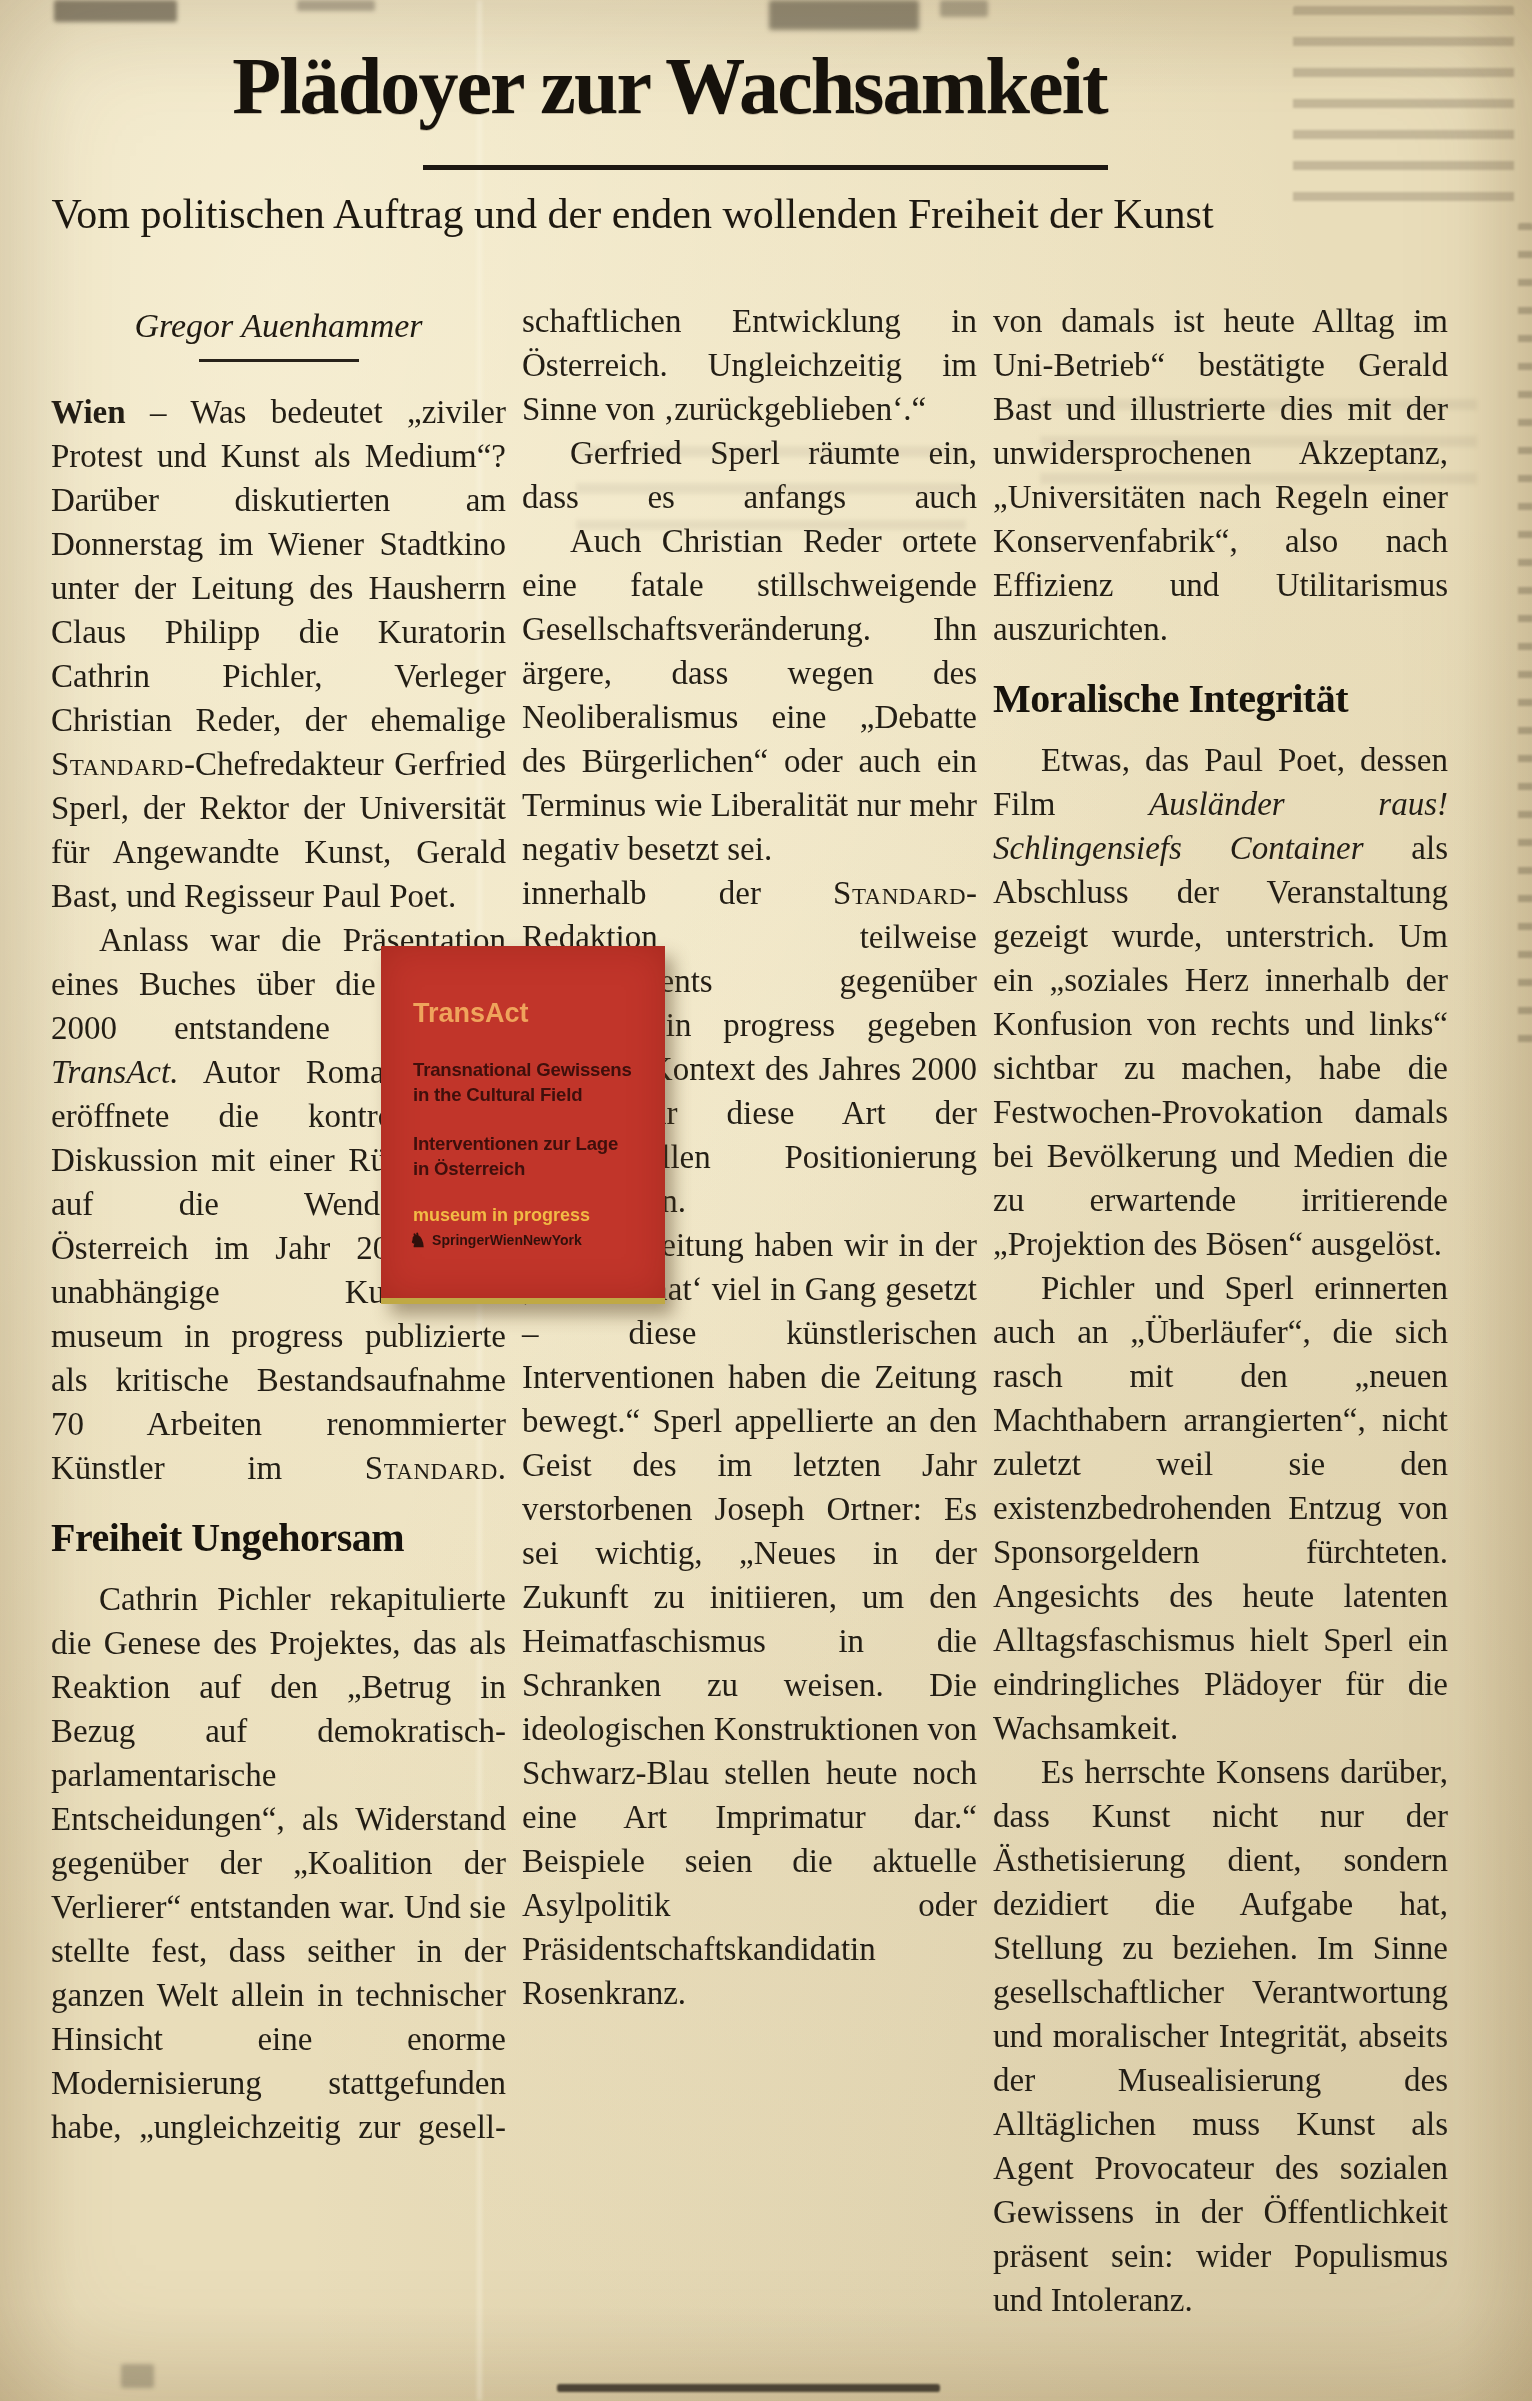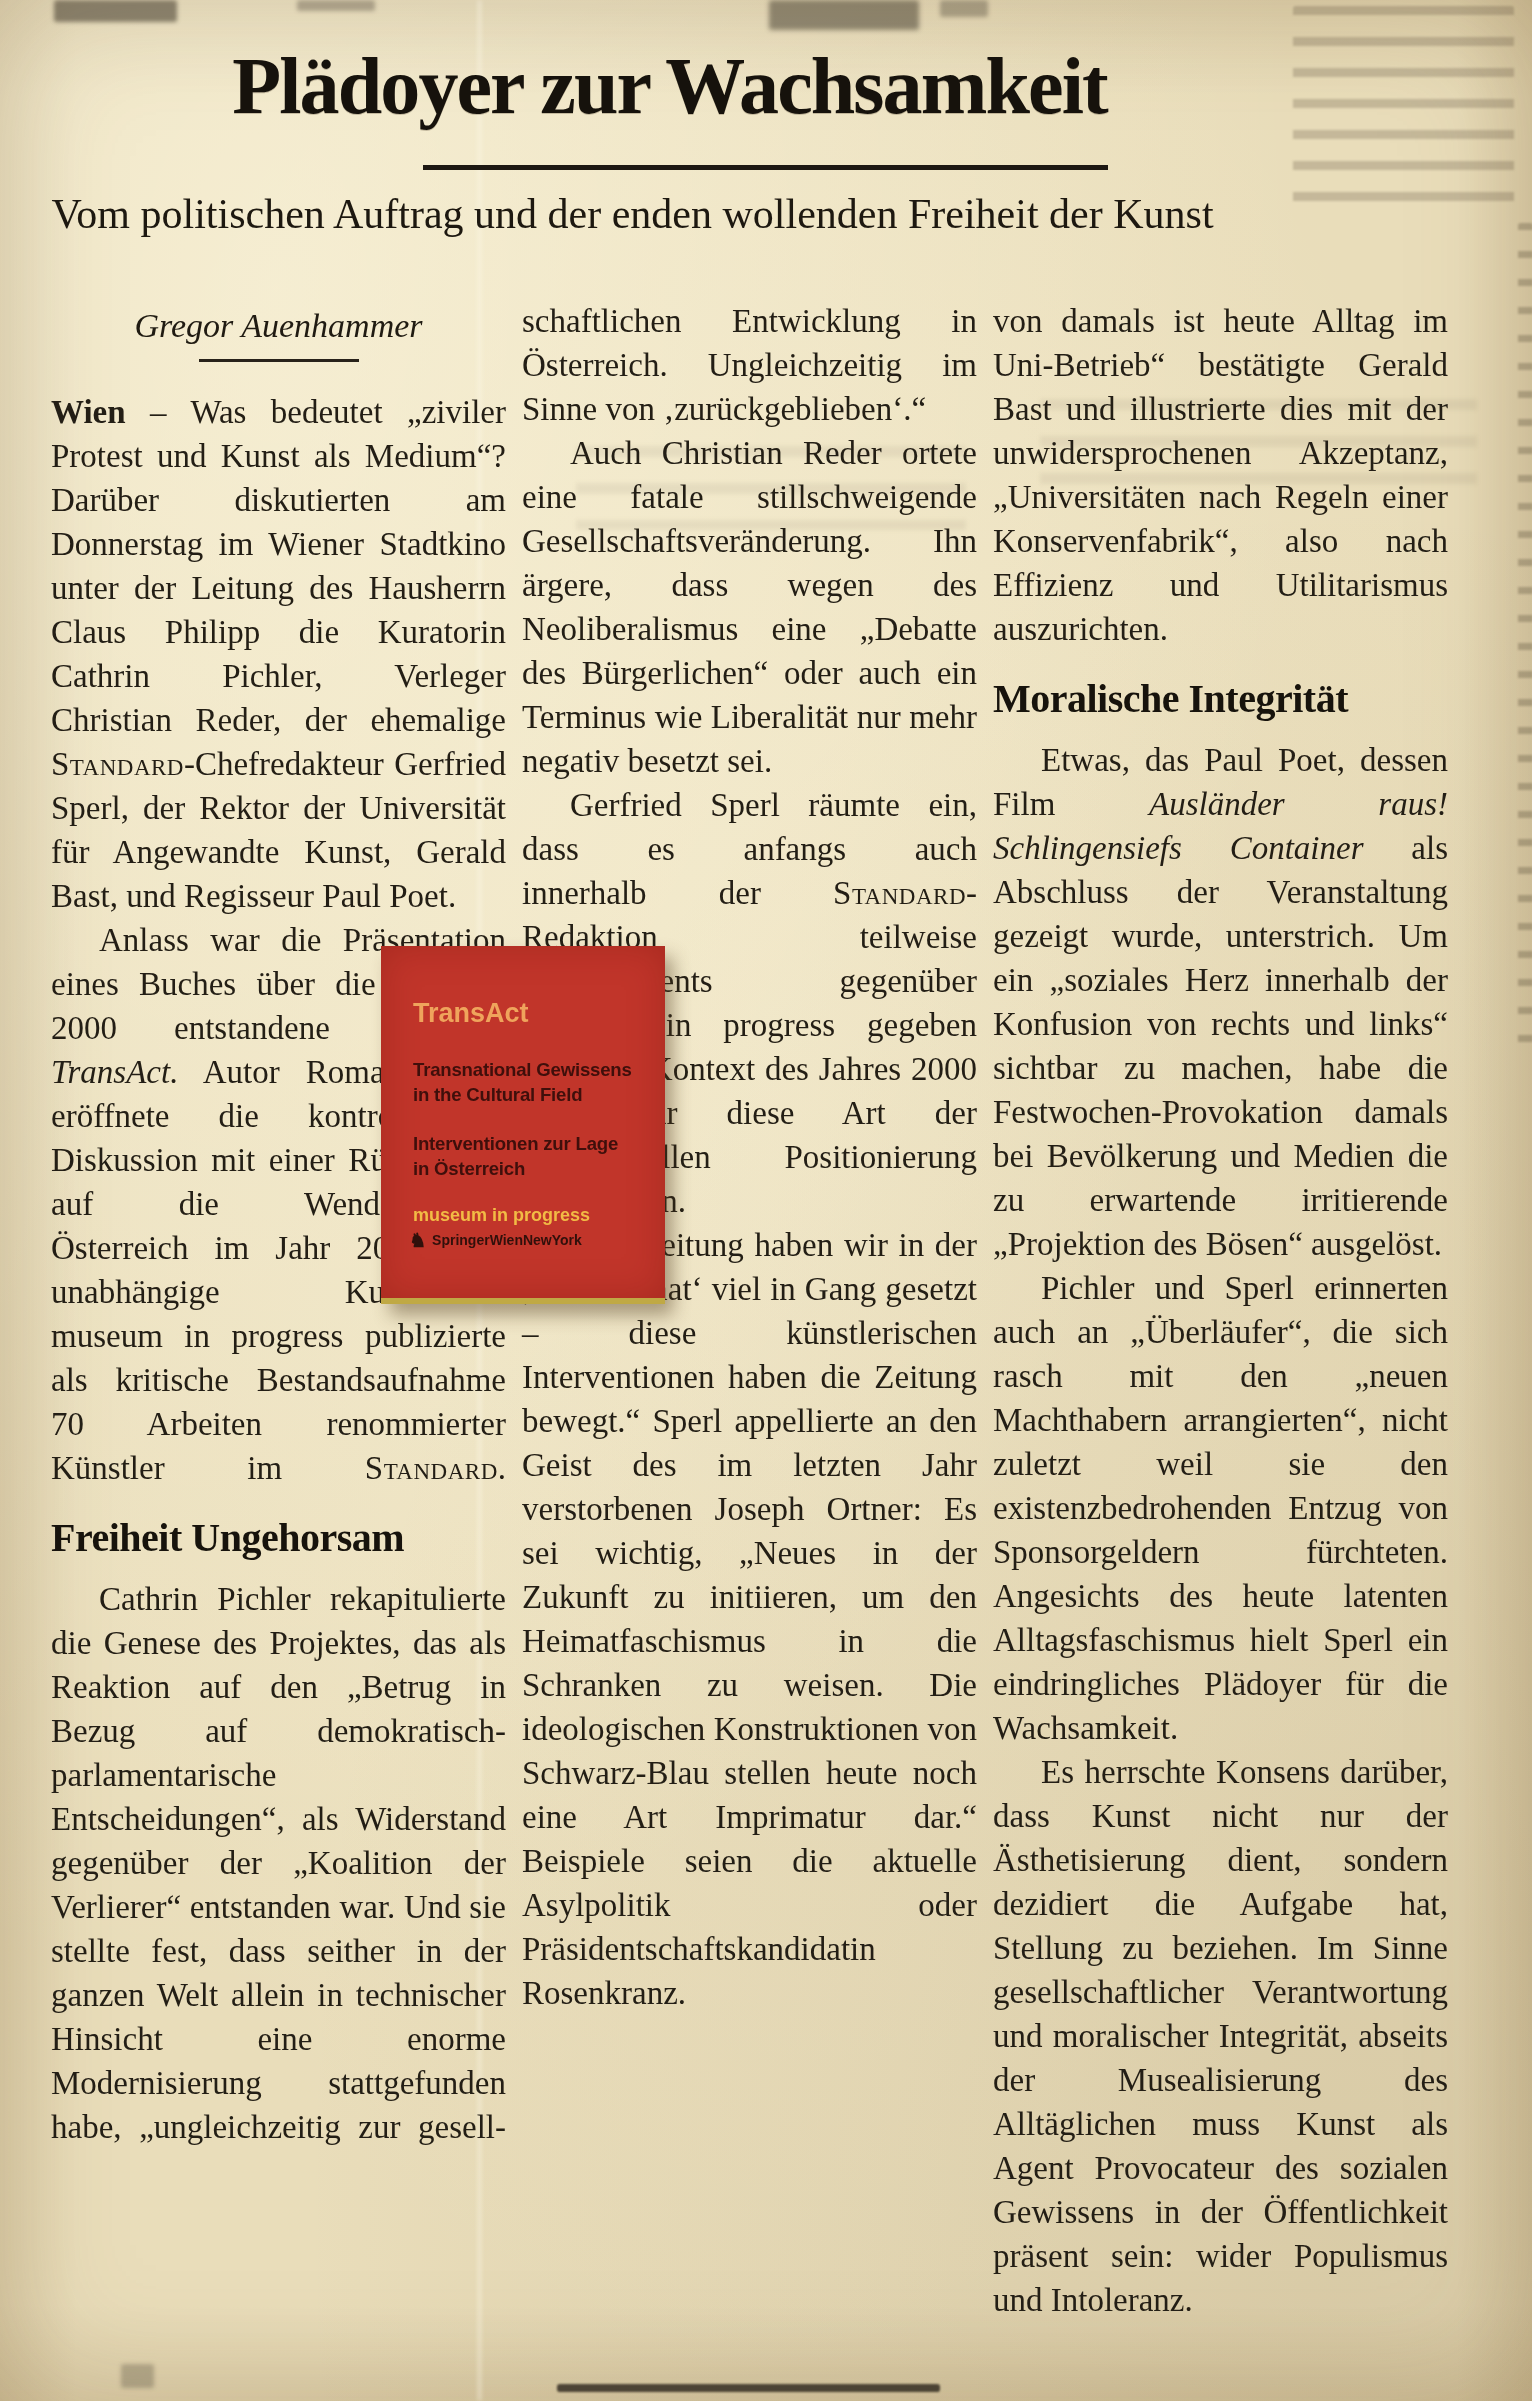--- a/index.html
+++ b/index.html
@@ -99,22 +99,22 @@
       <div class="byline-rule"></div>
       <p class="art"><span class="bd">Wien</span><span> – Was bedeutet „ziviler Protest und Kunst als Medium“? Darüber diskutierten am Donnerstag im Wiener Stadtkino unter der Leitung des Hausherrn Claus Philipp die Kuratorin Cathrin Pichler, Verleger Christian Reder, der ehemalige </span><span class="sc">Standard</span><span>-Chefredakteur Gerfried Sperl, der Rektor der Universität für Angewandte Kunst, Gerald Bast, und Regisseur Paul Poet.</span></p>
       <p class="art ind jl wrap-right"><span>Anlass war die Präsentation eines Buches über die im Jahr 2000 entstandene Initiative </span><span class="it">TransAct.</span><span> Autor Roman Berka eröffnete die kontroversielle Diskussion mit einer Rückblende auf die Wende in</span></p>
       <p class="art jl"><span>Österreich im Jahr 2000. Der unabhängige Kunstverein museum in progress publizierte als kritische Bestandsaufnahme 70 Arbeiten renommierter Künstler im </span><span class="sc">Standard</span><span>.</span></p>
       <h3 class="sec">Freiheit Ungehorsam</h3>
       <p class="art ind jl"><span>Cathrin Pichler rekapitulierte die Genese des Projektes, das als Reaktion auf den „Betrug in Bezug auf demokratisch-parlamentarische Entscheidungen“, als Widerstand gegenüber der „Koalition der Verlierer“ entstanden war. Und sie stellte fest, dass seither in der ganzen Welt allein in technischer Hinsicht eine enorme Modernisierung stattgefunden habe, „ungleichzeitig zur gesell-</span></p>
     </div>
 
     <div class="col">
       <p class="art"><span>schaftlichen Entwicklung in Österreich. Ungleichzeitig im Sinne von ‚zurückgeblieben‘.“</span></p>
+      <p class="art ind jl"><span>Gerfried Sperl räumte ein, dass es anfangs auch</span></p>
       <p class="art ind"><span>Auch Christian Reder ortete eine fatale stillschweigende Gesellschaftsveränderung. Ihn ärgere, dass wegen des Neoliberalismus eine „Debatte des Bürgerlichen“ oder auch ein Terminus wie Liberalität nur mehr negativ besetzt sei.</span></p>
-      <p class="art ind jl"><span>Gerfried Sperl räumte ein, dass es anfangs auch</span></p>
       <p class="art jl wrap-left"><span>innerhalb der </span><span class="sc">Standard</span><span>-Redaktion teilweise Ressentiments gegenüber museum in progress gegeben habe. Im Kontext des Jahres 2000 aber war diese Art der intellektuellen Positionierung unbestritten.</span></p>
       <p class="art ind"><span>„Als Zeitung haben wir in der ‚Waldheimat‘ viel in Gang gesetzt – diese künstlerischen Interventionen haben die Zeitung bewegt.“ Sperl appellierte an den Geist des im letzten Jahr verstorbenen Joseph Ortner: Es sei wichtig, „Neues in der Zukunft zu initiieren, um den Heimatfaschismus in die Schranken zu weisen. Die ideologischen Konstruktionen von Schwarz-Blau stellen heute noch eine Art Imprimatur dar.“ Beispiele seien die aktuelle Asylpolitik oder Präsidentschaftskandidatin Rosenkranz.</span></p>
     </div>
 
     <div class="col">
       <p class="art"><span>von damals ist heute Alltag im Uni-Betrieb“ bestätigte Gerald Bast und illustrierte dies mit der unwidersprochenen Akzeptanz, „Universitäten nach Regeln einer Konservenfabrik“, also nach Effizienz und Utilitarismus auszurichten.</span></p>
       <h3 class="sec">Moralische Integrität</h3>
       <p class="art ind"><span>Etwas, das Paul Poet, dessen Film </span><span class="it">Ausländer raus! Schlingensiefs Container</span><span> als Abschluss der Veranstaltung gezeigt wurde, unterstrich. Um ein „soziales Herz innerhalb der Konfusion von rechts und links“ sichtbar zu machen, habe die Festwochen-Provokation damals bei Bevölkerung und Medien die zu erwartende irritierende „Projektion des Bösen“ ausgelöst.</span></p>
       <p class="art ind"><span>Pichler und Sperl erinnerten auch an „Überläufer“, die sich rasch mit den „neuen Machthabern arrangierten“, nicht zuletzt weil sie den existenzbedrohenden Entzug von Sponsorgeldern fürchteten. Angesichts des heute latenten Alltagsfaschismus hielt Sperl ein eindringliches Plädoyer für die Wachsamkeit.</span></p>
       <p class="art ind"><span>Es herrschte Konsens darüber, dass Kunst nicht nur der Ästhetisierung dient, sondern dezidiert die Aufgabe hat, Stellung zu beziehen. Im Sinne gesellschaftlicher Verantwortung und moralischer Integrität, abseits der Musealisierung des Alltäglichen muss Kunst als Agent Provocateur des sozialen Gewissens in der Öffentlichkeit präsent sein: wider Populismus und Intoleranz.</span></p>

